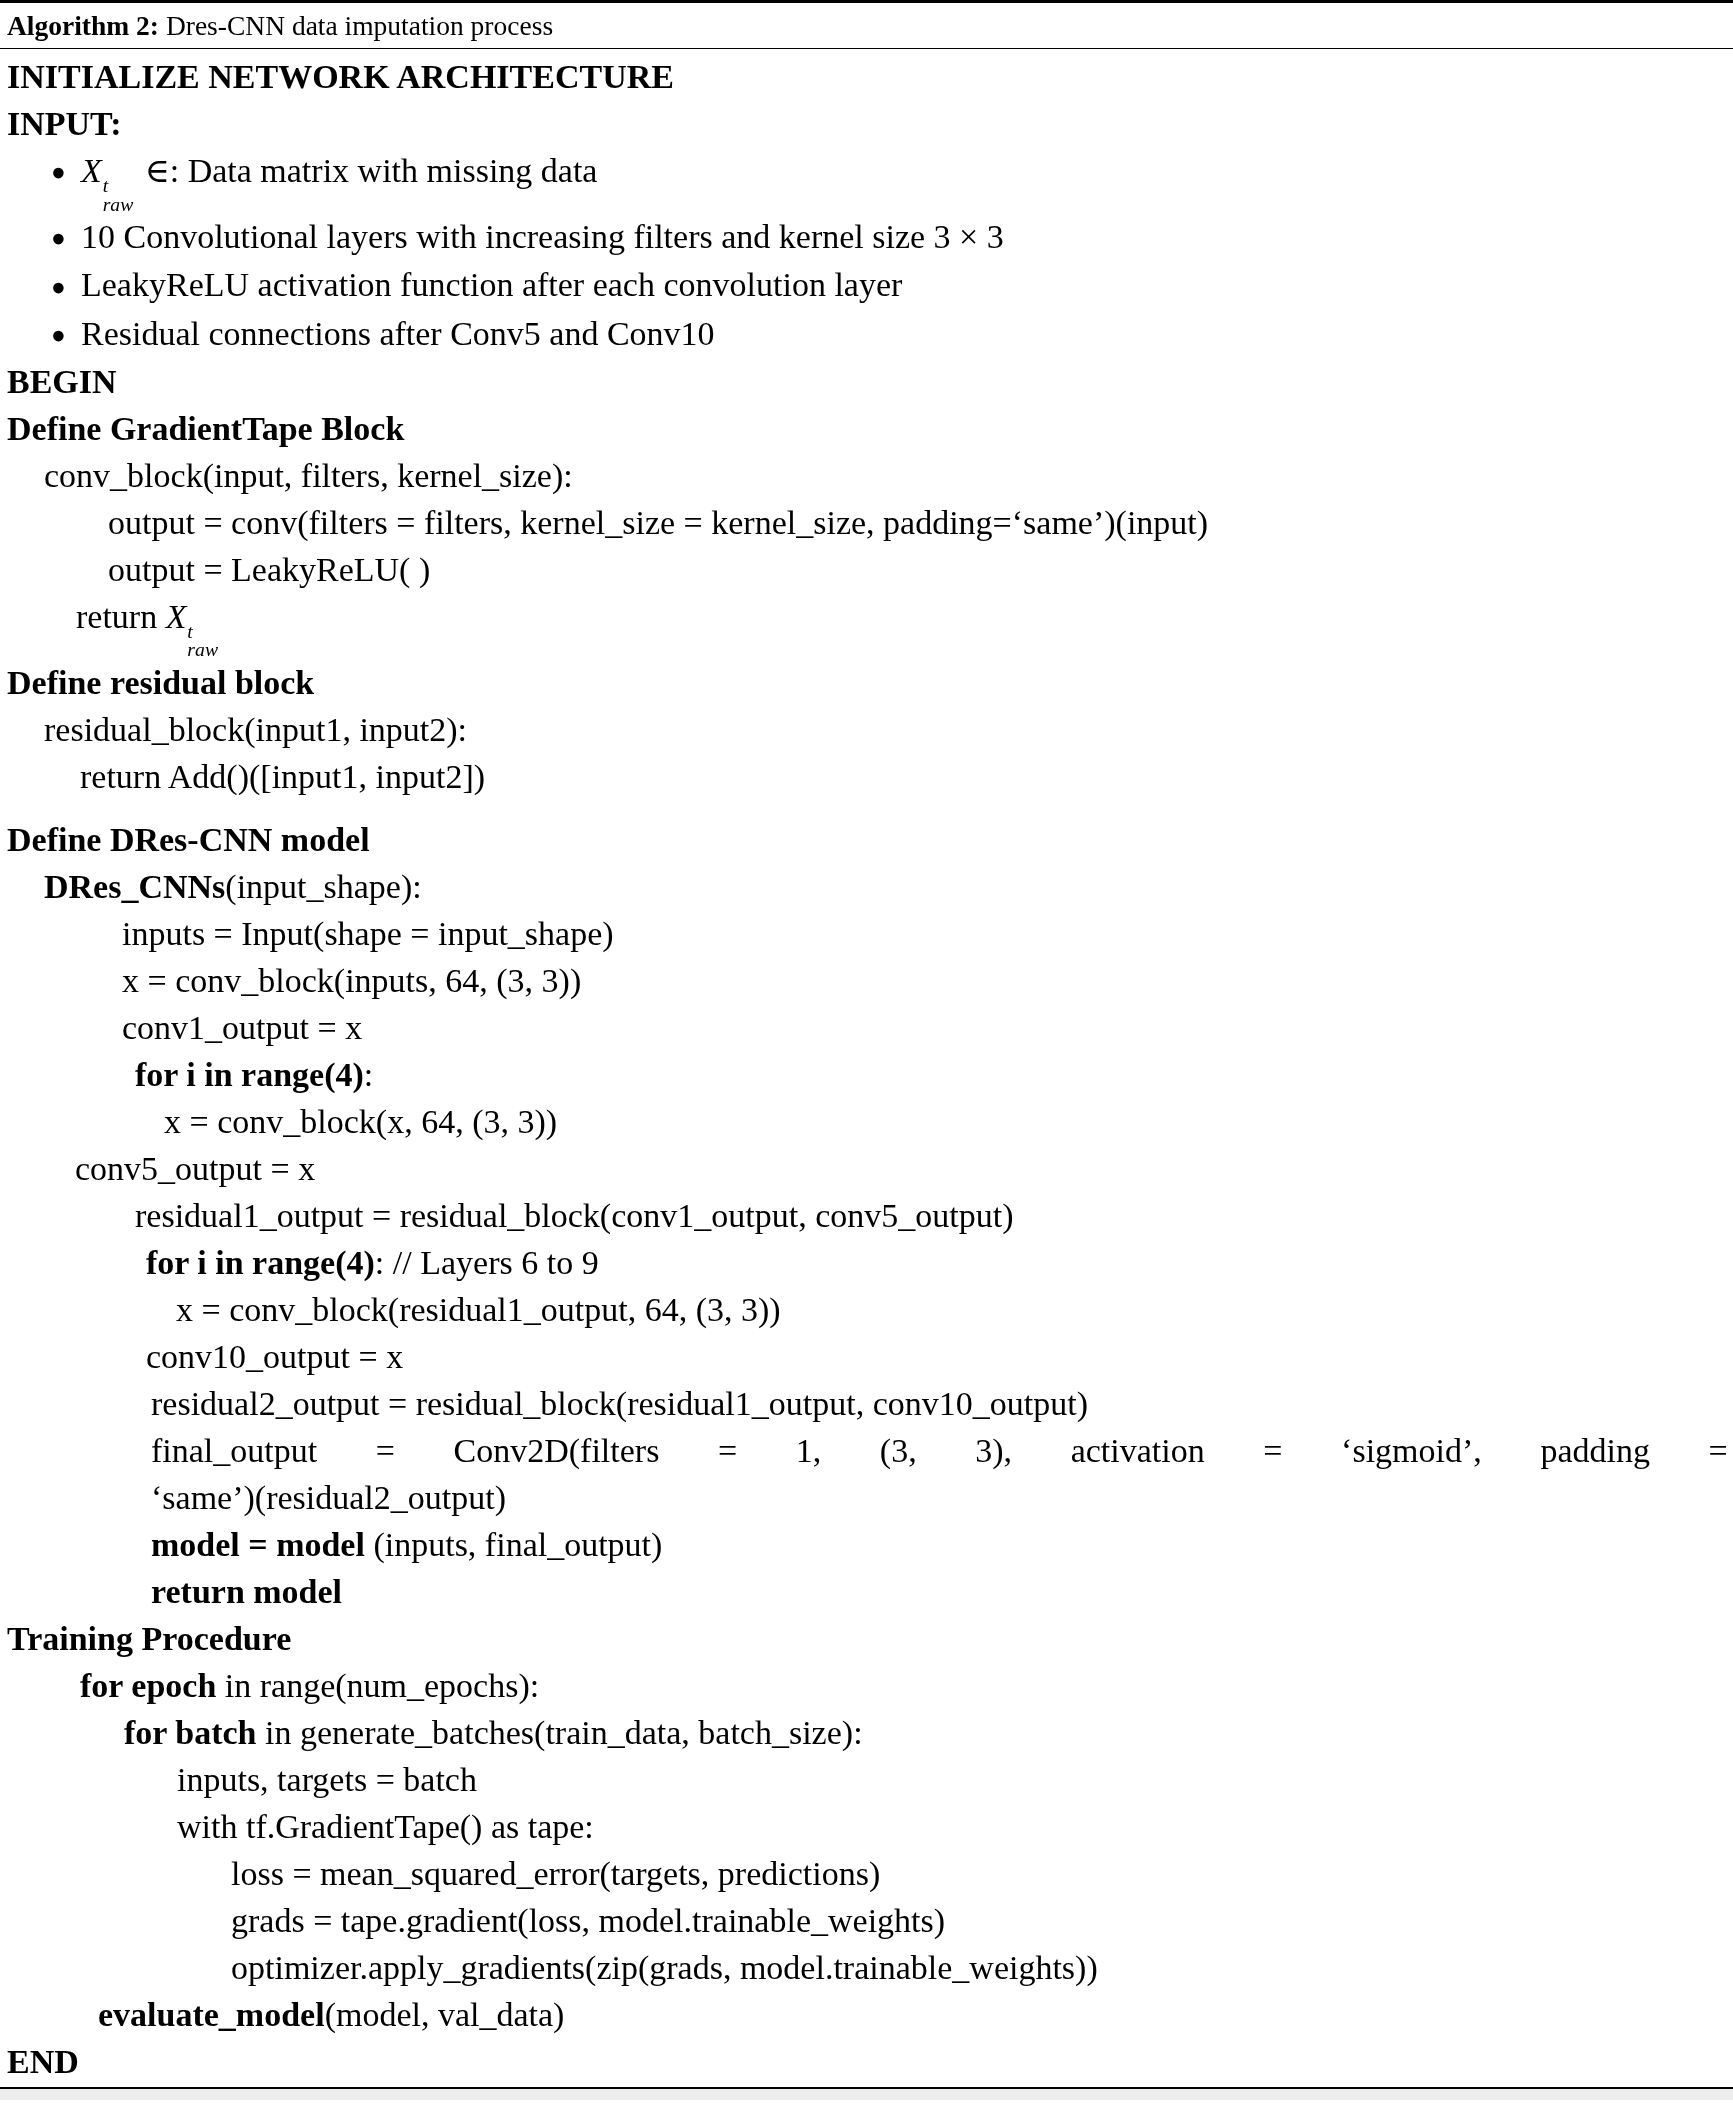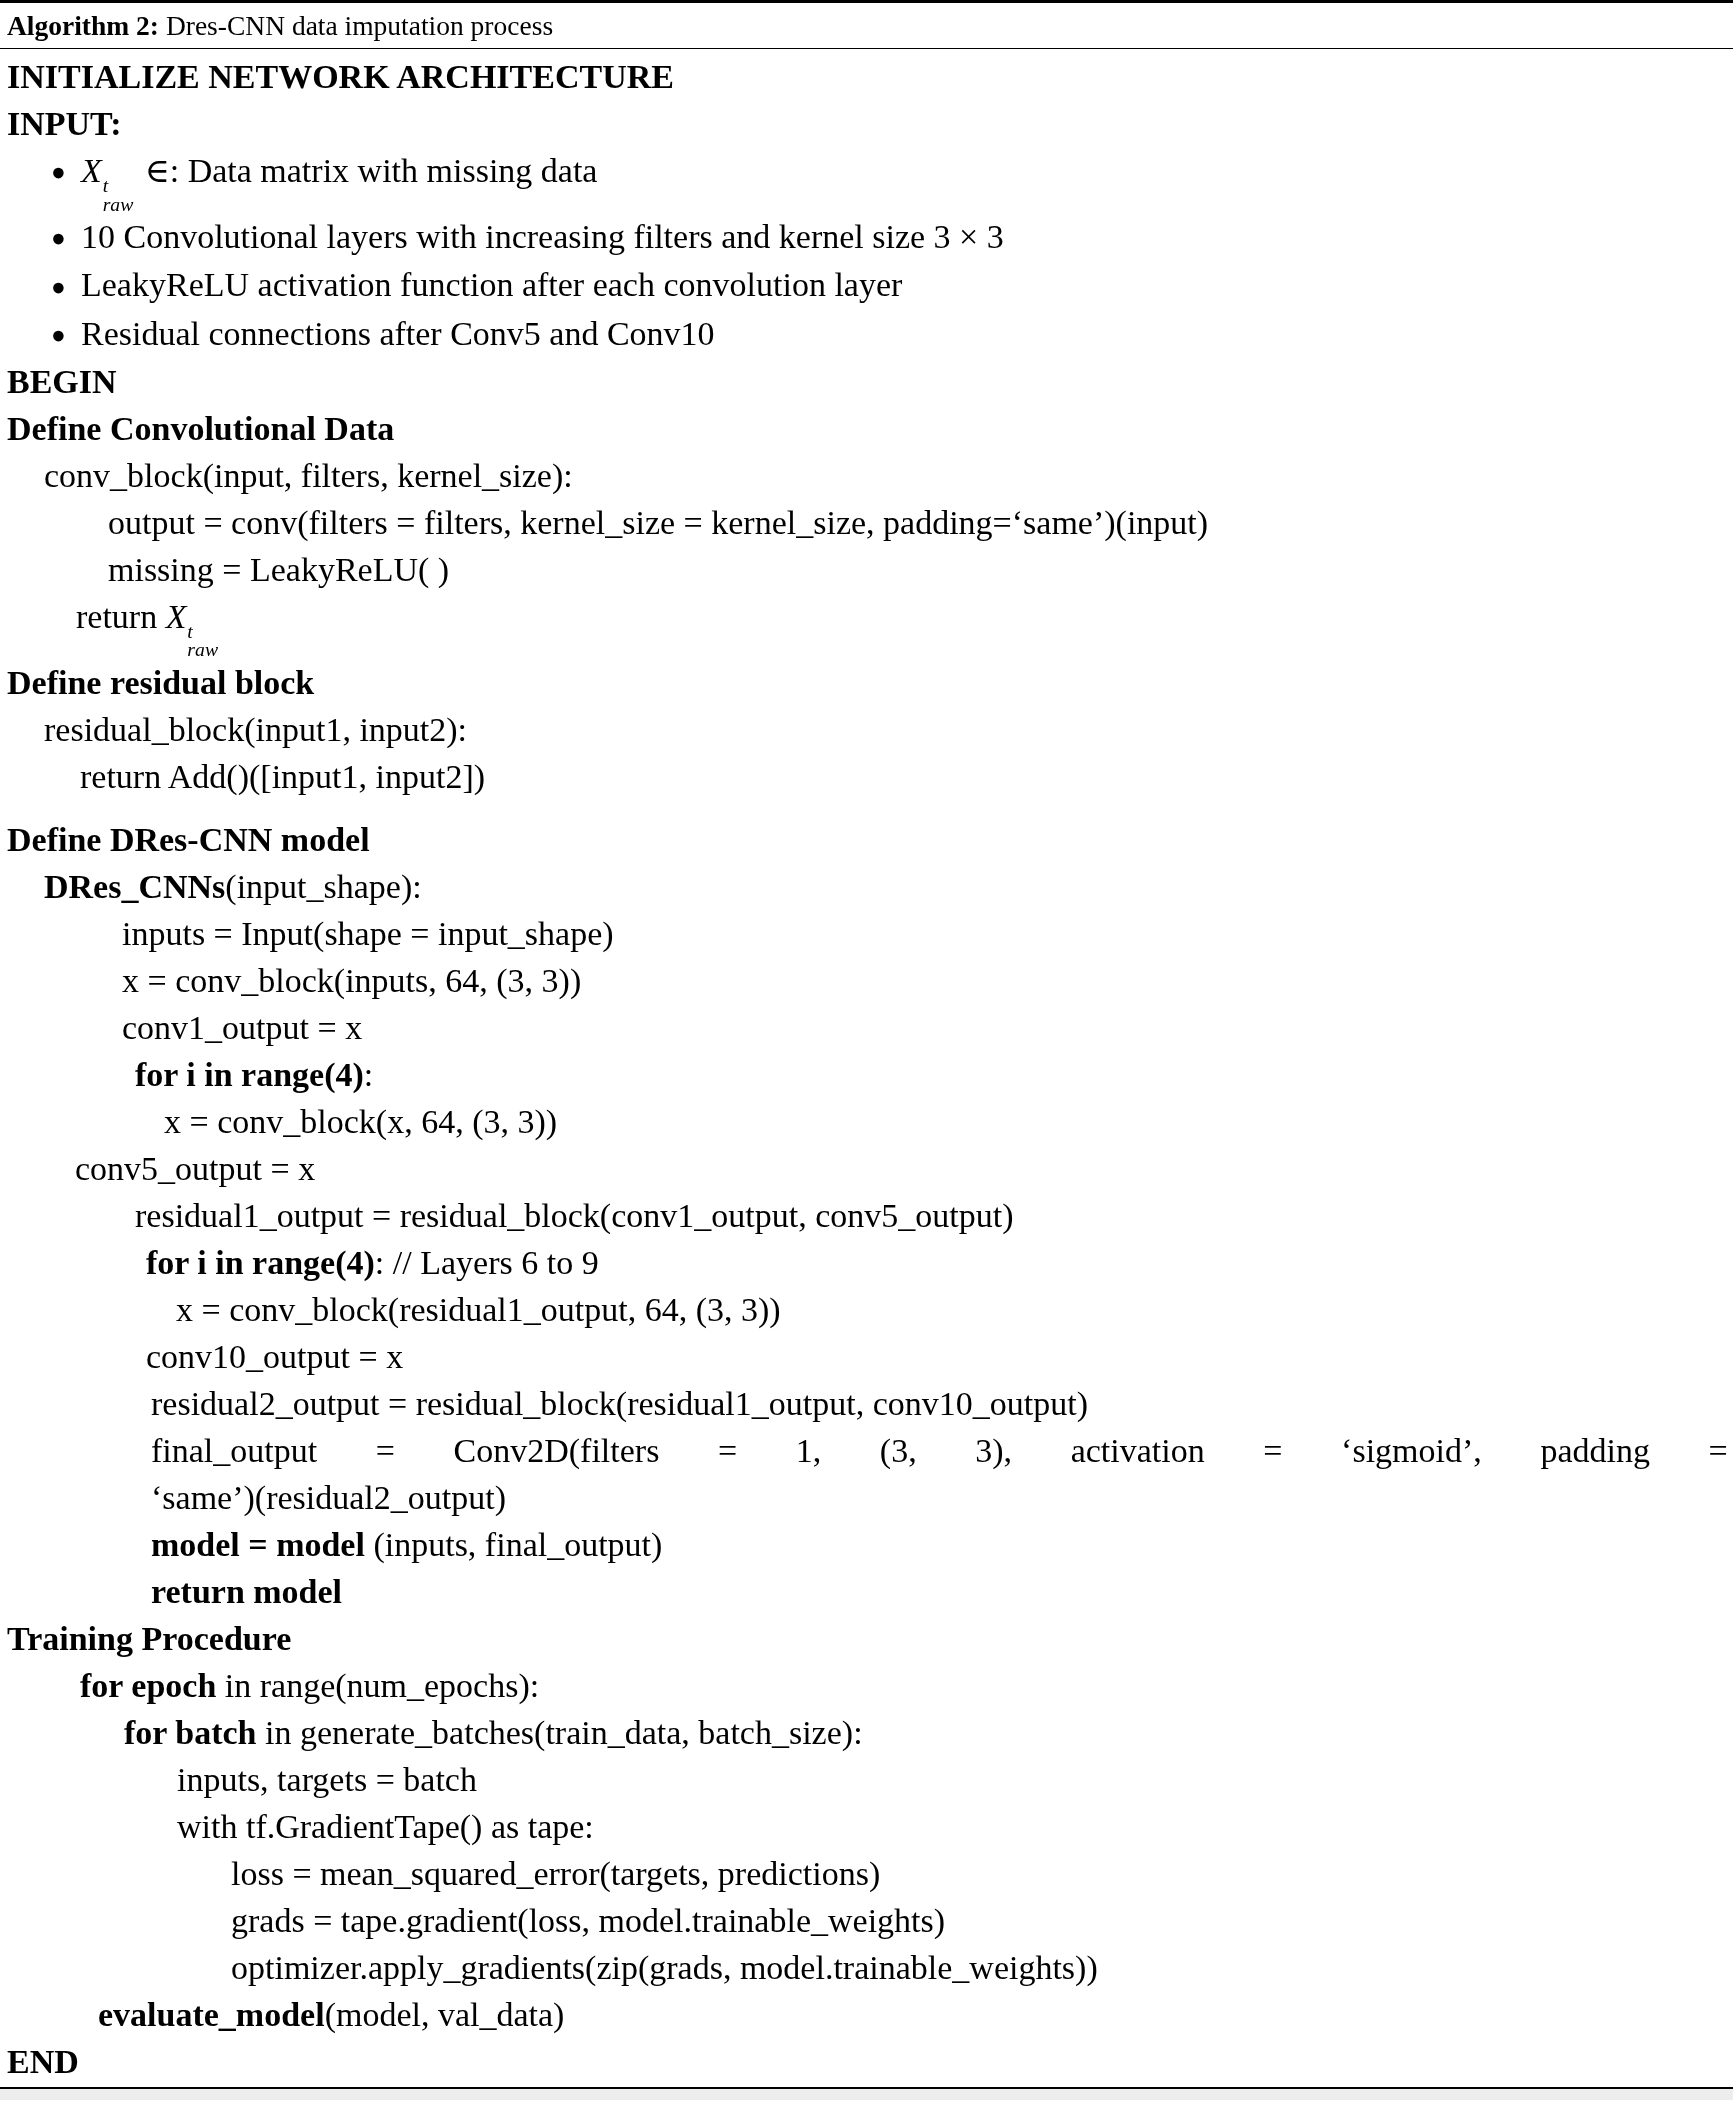--- a/index.html
+++ b/index.html
@@ -62,24 +62,24 @@
       <div class="line" style="padding-left: 7px;"><span class="b">INITIALIZE NETWORK ARCHITECTURE</span></div>
       <div class="line" style="padding-left: 7px;"><span class="b">INPUT:</span></div>
       <div class="line" style="padding-left: 51px;"><span class="bullet">●</span><span class="math"><span class="mvar">X</span><span class="supsub">
             <span>t</span>
             <span>raw</span>
           </span></span><span> ∈: Data matrix with missing data</span></div>
       <div class="line" style="padding-left: 51px;"><span class="bullet">●</span><span>10 Convolutional layers with increasing filters and kernel size 3 × 3</span></div>
       <div class="line" style="padding-left: 51px;"><span class="bullet">●</span><span>LeakyReLU activation function after each convolution layer</span></div>
       <div class="line" style="padding-left: 51px;"><span class="bullet">●</span><span>Residual connections after Conv5 and Conv10</span></div>
       <div class="line" style="padding-left: 7px;"><span class="b">BEGIN</span></div>
-      <div class="line" style="padding-left: 7px;"><span class="b">Define Convolutional Data</span></div>
+      <div class="line" style="padding-left: 7px;"><span class="b">Define GradientTape Block</span></div>
       <div class="line" style="padding-left: 44px;"><span>conv_block(input, filters, kernel_size):</span></div>
       <div class="line" style="padding-left: 108px;"><span>output = conv(filters = filters, kernel_size = kernel_size, padding=‘same’)(input)</span></div>
-      <div class="line" style="padding-left: 108px;"><span>missing = LeakyReLU( )</span></div>
+      <div class="line" style="padding-left: 108px;"><span>output = LeakyReLU( )</span></div>
       <div class="line" style="padding-left: 76px;"><span>return </span><span class="math"><span class="mvar">X</span><span class="supsub">
             <span>t</span>
             <span>raw</span>
           </span></span></div>
       <div class="line" style="padding-left: 7px;"><span class="b">Define residual block</span></div>
       <div class="line" style="padding-left: 44px;"><span>residual_block(input1, input2):</span></div>
       <div class="line" style="padding-left: 80px;"><span>return Add()([input1, input2])</span></div>
       <div class="line" style="padding-left: 7px; margin-top: 16px;"><span class="b">Define DRes-CNN model</span></div>
       <div class="line" style="padding-left: 44px;"><span class="b">DRes_CNNs</span><span>(input_shape):</span></div>
       <div class="line" style="padding-left: 122px;"><span>inputs = Input(shape = input_shape)</span></div>

